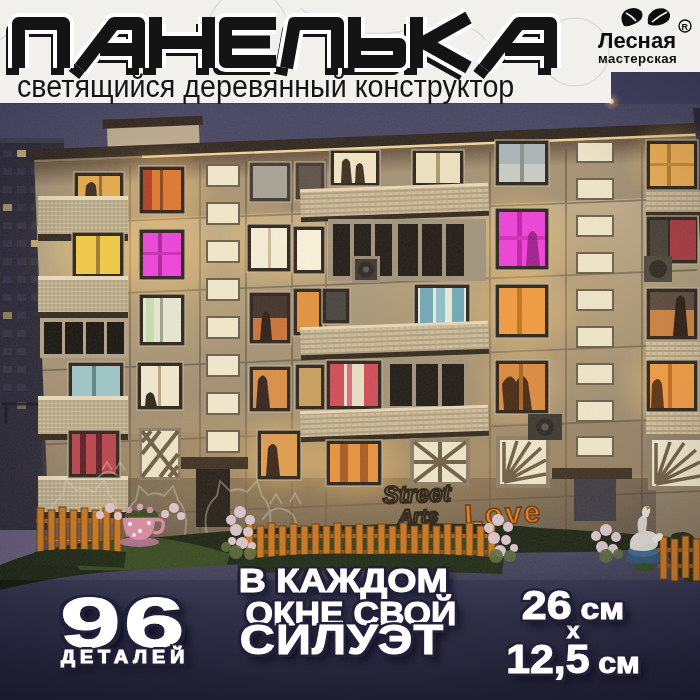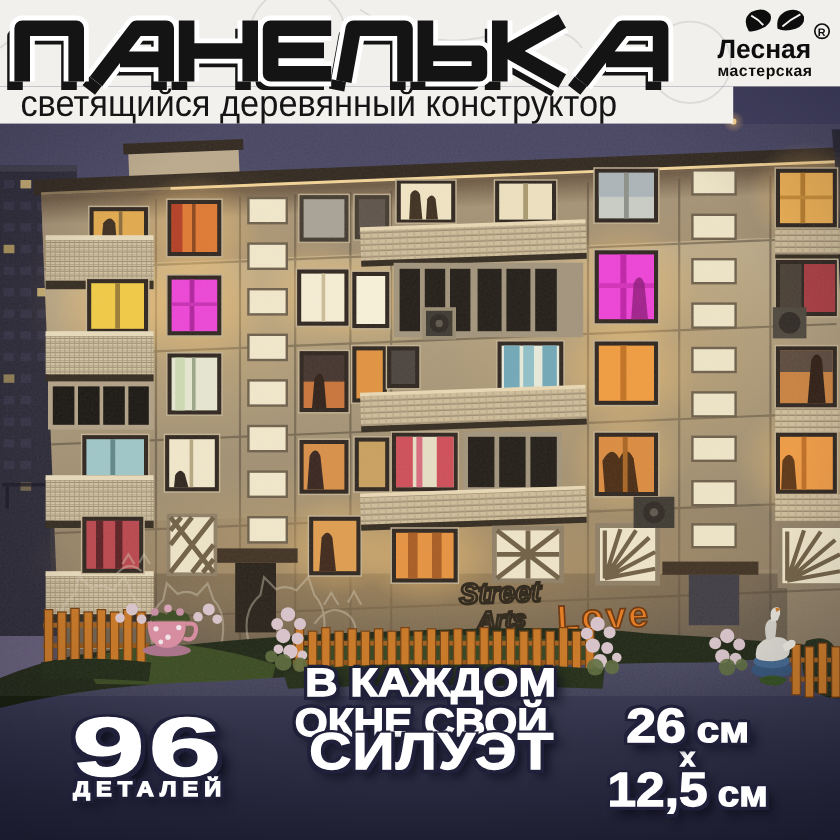--- a/index.html
+++ b/index.html
@@ -17,21 +17,21 @@
      background-size:36px 36px;background-position:-6px 10px;}
   #sub{position:absolute;left:17px;top:69px;width:600px;color:#151515;
        font-size:31px;letter-spacing:0px;transform:scaleX(.925);transform-origin:0 0;white-space:nowrap;}
   #ttl{position:absolute;left:0;top:0;}
   #logo{position:absolute;left:596px;top:4px;width:100px;height:66px;color:#0d0d0d;}
   
   .bt{position:absolute;color:#fff;font-weight:bold;white-space:nowrap;-webkit-text-stroke:1.1px #fff;
       text-shadow:-3px -2px 0 #20203a, 3px -2px 0 #20203a, -3px 3px 0 #20203a, 3px 3px 0 #20203a, 0 -3px 0 #20203a, 0 3px 0 #20203a, -3px 0 0 #20203a, 3px 0 0 #20203a, 5px 6px 8px rgba(8,8,22,.95);}
   #n96{left:60px;top:583px;font-size:70px;transform:scaleX(1.56);transform-origin:0 0;letter-spacing:2px;}
   #det{left:61px;top:647px;font-size:17.5px;letter-spacing:4.5px;transform:scaleX(1.12);transform-origin:0 0;}
-  #cen{left:351px;top:552px;text-align:right;transform:translateX(-50%);line-height:1;}
+  #cen{left:351px;top:564px;text-align:left;transform:translateX(-50%);line-height:1;}
   #cen .l1{font-size:33px;transform:scaleX(1.14);}
   #cen .l2{font-size:33px;margin-top:0px;transform:scaleX(1.07);}
   #cen .l3{font-size:43px;margin-top:-12px;letter-spacing:1px;transform:scaleX(1.13);}
   #dim{left:573px;top:585px;text-align:center;transform:translateX(-50%);line-height:1;}
   #dim .d1{font-size:40px;transform:scaleX(1.12);}
   #dim .d1 span{font-size:30px;}
   #dim .dx{font-size:22px;margin-top:-5px;}
   #dim .d2{font-size:40px;margin-top:-3px;transform:scaleX(1.07);}
   #dim .d2 span{font-size:30px;}
 </style>

